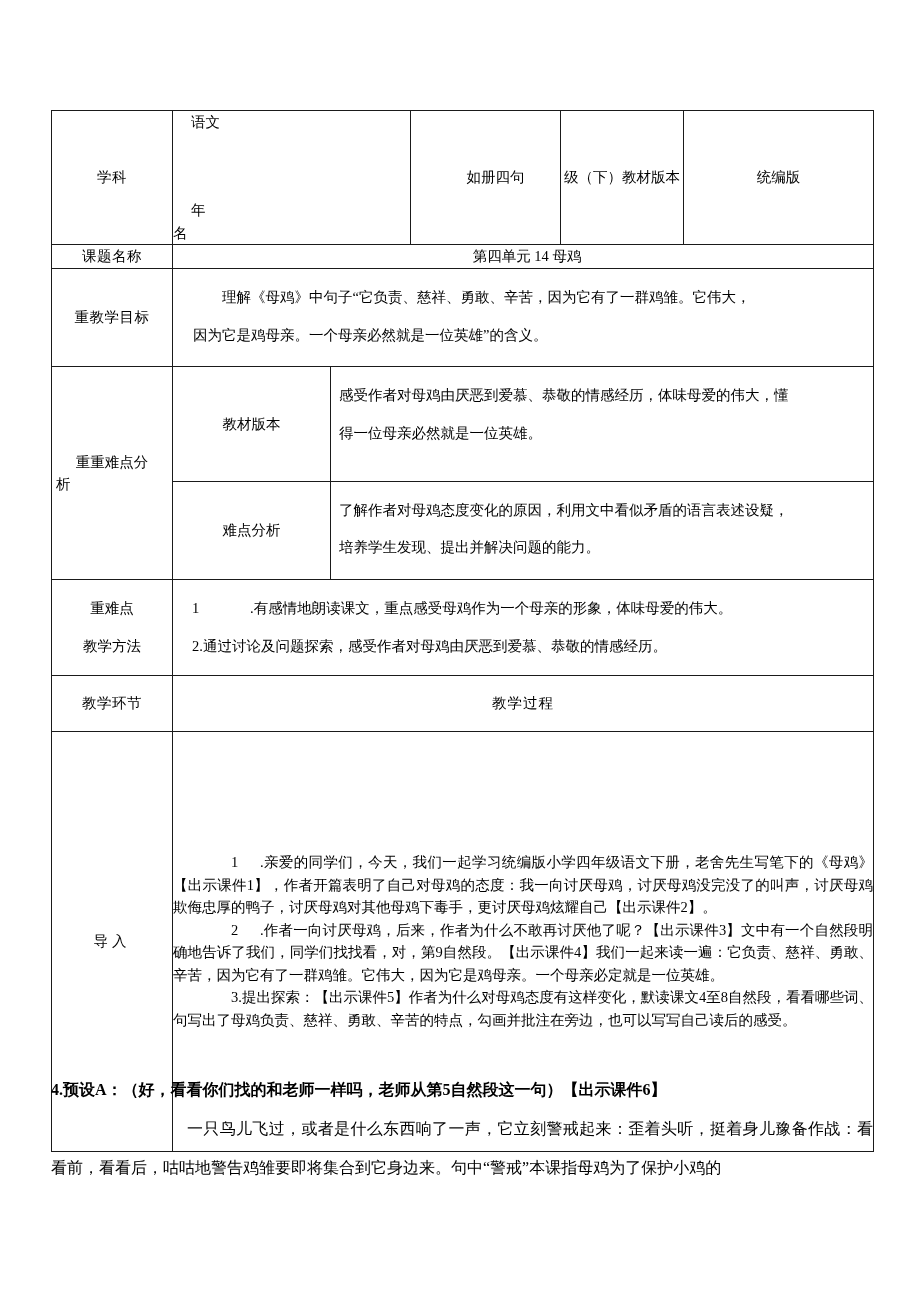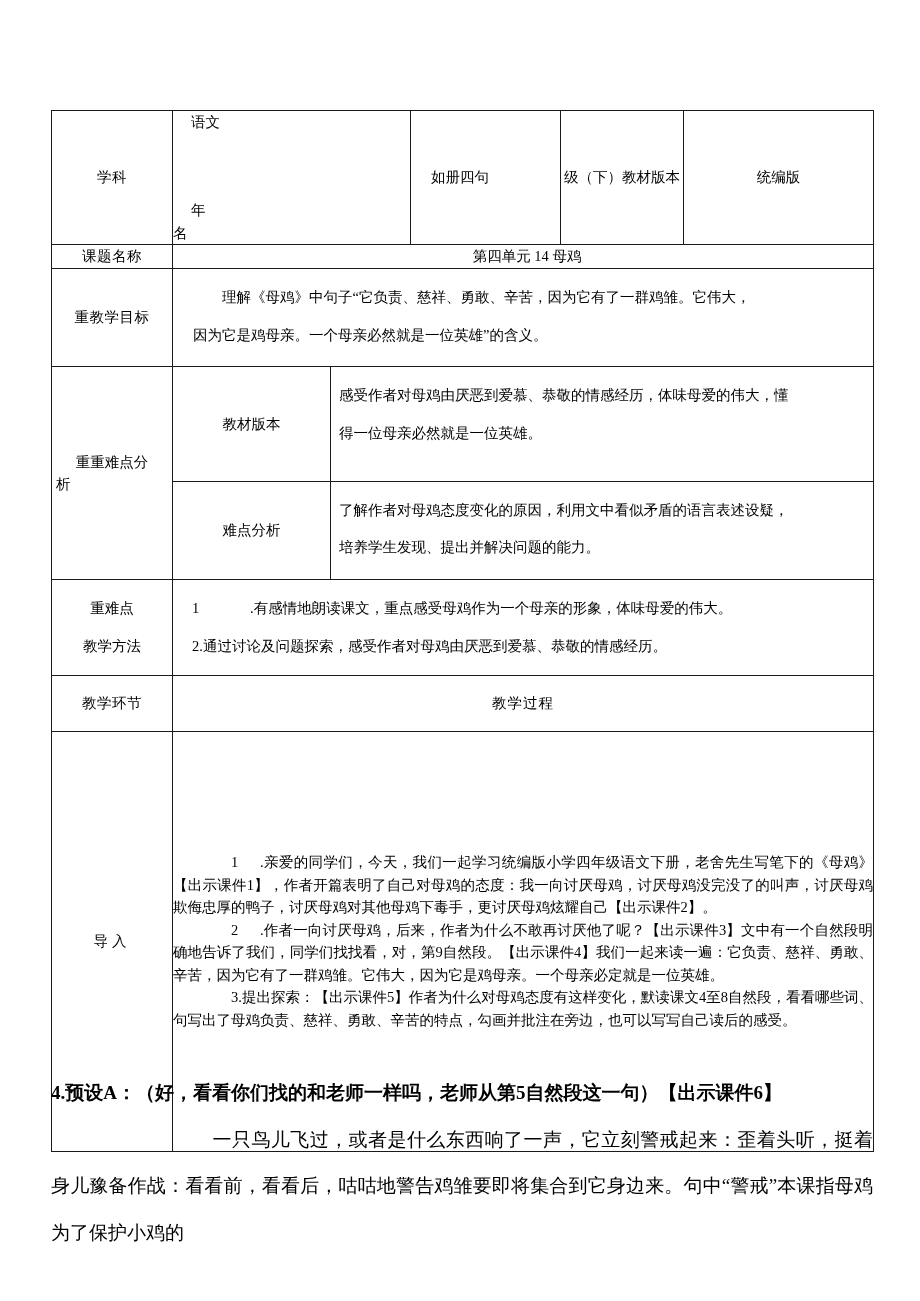--- a/index.html
+++ b/index.html
@@ -149,21 +149,21 @@
     text-justify: inter-ideograph;
   }
   .daoru-body p { margin: 0; }
 
   
   .after-table {
     position: absolute;
     left: 51px;
     top: 1070px;
     width: 822px;
-    font-size: 19px;
+    font-size: 16px;
     line-height: 2.45;
     text-align: justify;
     text-justify: inter-ideograph;
   }
   .after-table p { margin: 0; }
   .after-indent { text-indent: 8.5em; }
   .blk { font-weight: 700; }
 </style>
 </head>
 <body>
@@ -184,21 +184,21 @@
 
       <tr>
         <td class="lbl">学科</td>
         <td class="hdr-split" colspan="3">
           <span class="row1">
             <span>语文</span>
             <span>年</span>
           </span>
           <span class="row2">名</span>
         </td>
-        <td class="hdr-cell" style="text-align:left;padding-left:20px">如册四句</td>
+        <td class="hdr-cell" style="text-align:center;padding-left:20px">如册四句</td>
         <td class="hdr-cell">级（下）教材版本</td>
         <td class="hdr-cell">统编版</td>
       </tr>
 
       <tr>
         <td class="lbl">课题名称</td>
         <td class="title-cell" colspan="6" style="text-align:center;padding-left:8px">第四单元 14 母鸡</td>
       </tr>
 
       <tr>

